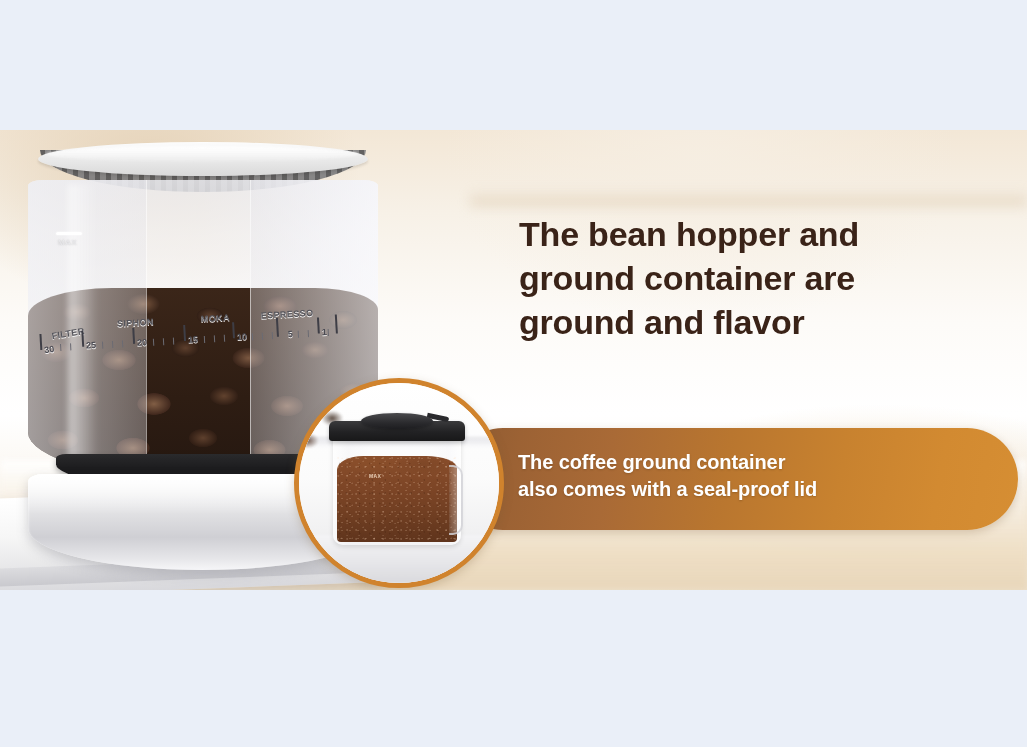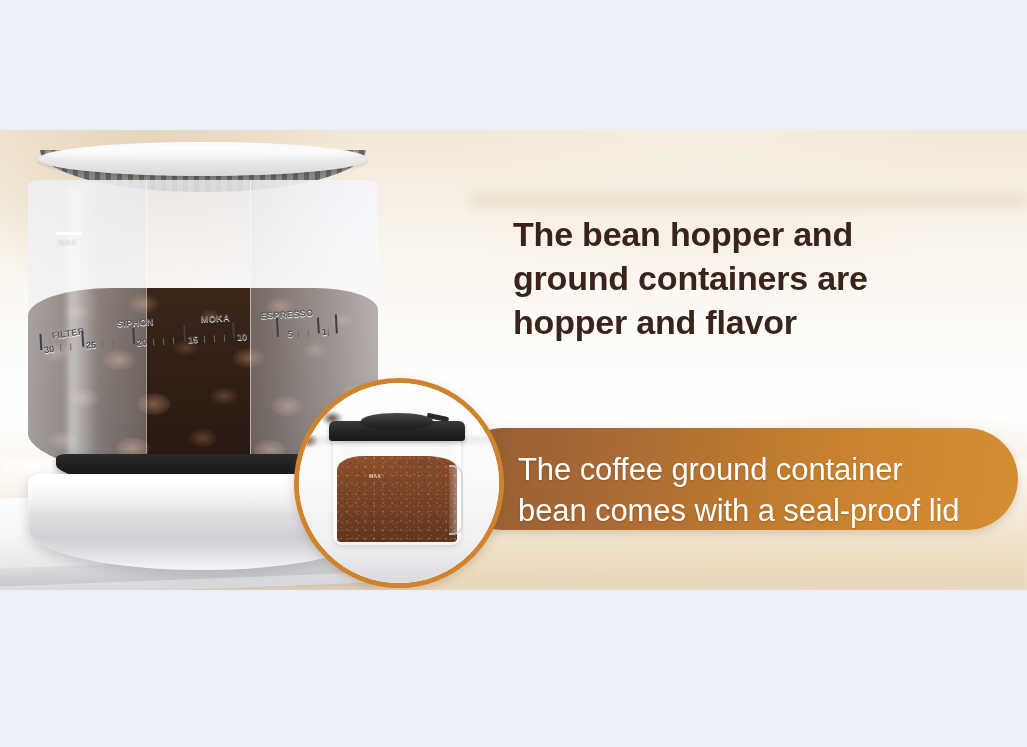--- a/index.html
+++ b/index.html
@@ -449,44 +449,44 @@
     left: 513px;
     top: 213px;
     width: 500px;
     font-size: 34px;
     line-height: 1.29;
     font-weight: 700;
     color: #3a2318;
     letter-spacing: -0.2px;
     z-index: 5;
   }
-  .headline .hl-line { display: block; white-space: nowrap; }
+  .headline .hl-line { display: block; white-space: nowrap; margin-left: 6px; }
 
   
   .pill-banner {
     position: absolute;
     left: 452px;
     top: 428px;
     width: 566px;
     height: 102px;
     border-radius: 51px;
     background: linear-gradient(100deg,
       #8d5a31 0%, #9c6234 12%, #a96a36 28%,
       #b9762f 48%, #c8822f 68%, #d28a31 85%, #d68e33 100%);
     box-shadow: 0 3px 8px rgba(110,75,35,.22);
     z-index: 4;
   }
   .pill-text {
     position: absolute;
     left: 66px;
     top: 21px;
     width: 480px;
-    font-size: 31px;
+    font-size: 20px;
     line-height: 1.33;
-    font-weight: 400;
+    font-weight: 700;
     color: #ffffff;
     letter-spacing: -0.1px;
     text-shadow: 0 1px 2px rgba(90,55,20,.35);
   }
   .pill-text .pill-line { display: block; white-space: nowrap; }
 </style>
 </head>
 <body>
 
 <div id="banner-root">
@@ -562,28 +562,28 @@
         <div class="dial-tick" style="left:232px; top:29px; height:7px;"></div>
         <div class="dial-tick" style="left:242px; top:29px; height:7px;"></div>
         <div class="dial-tick" style="left:268px; top:29px; height:7px;"></div>
         <div class="dial-tick" style="left:278px; top:29px; height:7px;"></div>
         <div class="dial-tick" style="left:298px; top:29px; height:7px;"></div>
       </div>
     </div>
 
     <div class="headline" style="top:83px">
       <span class="hl-line">The bean hopper and</span>
-      <span class="hl-line">ground containers are</span>
-      <span class="hl-line">hopper and flavor</span>
+      <span class="hl-line">ground container are</span>
+      <span class="hl-line">ground and flavor</span>
     </div>
 
     <div class="pill-banner" style="top:298px">
       <div class="pill-text">
         <span class="pill-line">The coffee ground container</span>
-        <span class="pill-line">bean comes with a seal-proof lid</span>
+        <span class="pill-line">also comes with a seal-proof lid</span>
       </div>
     </div>
 
     <div class="inset-circle" style="top:248px">
       <div class="inset-photo">
         <div class="inset-wallline"></div>
         <div class="inset-bean-blur"></div>
         <div class="inset-counter"></div>
 
         <div class="gc-body">

